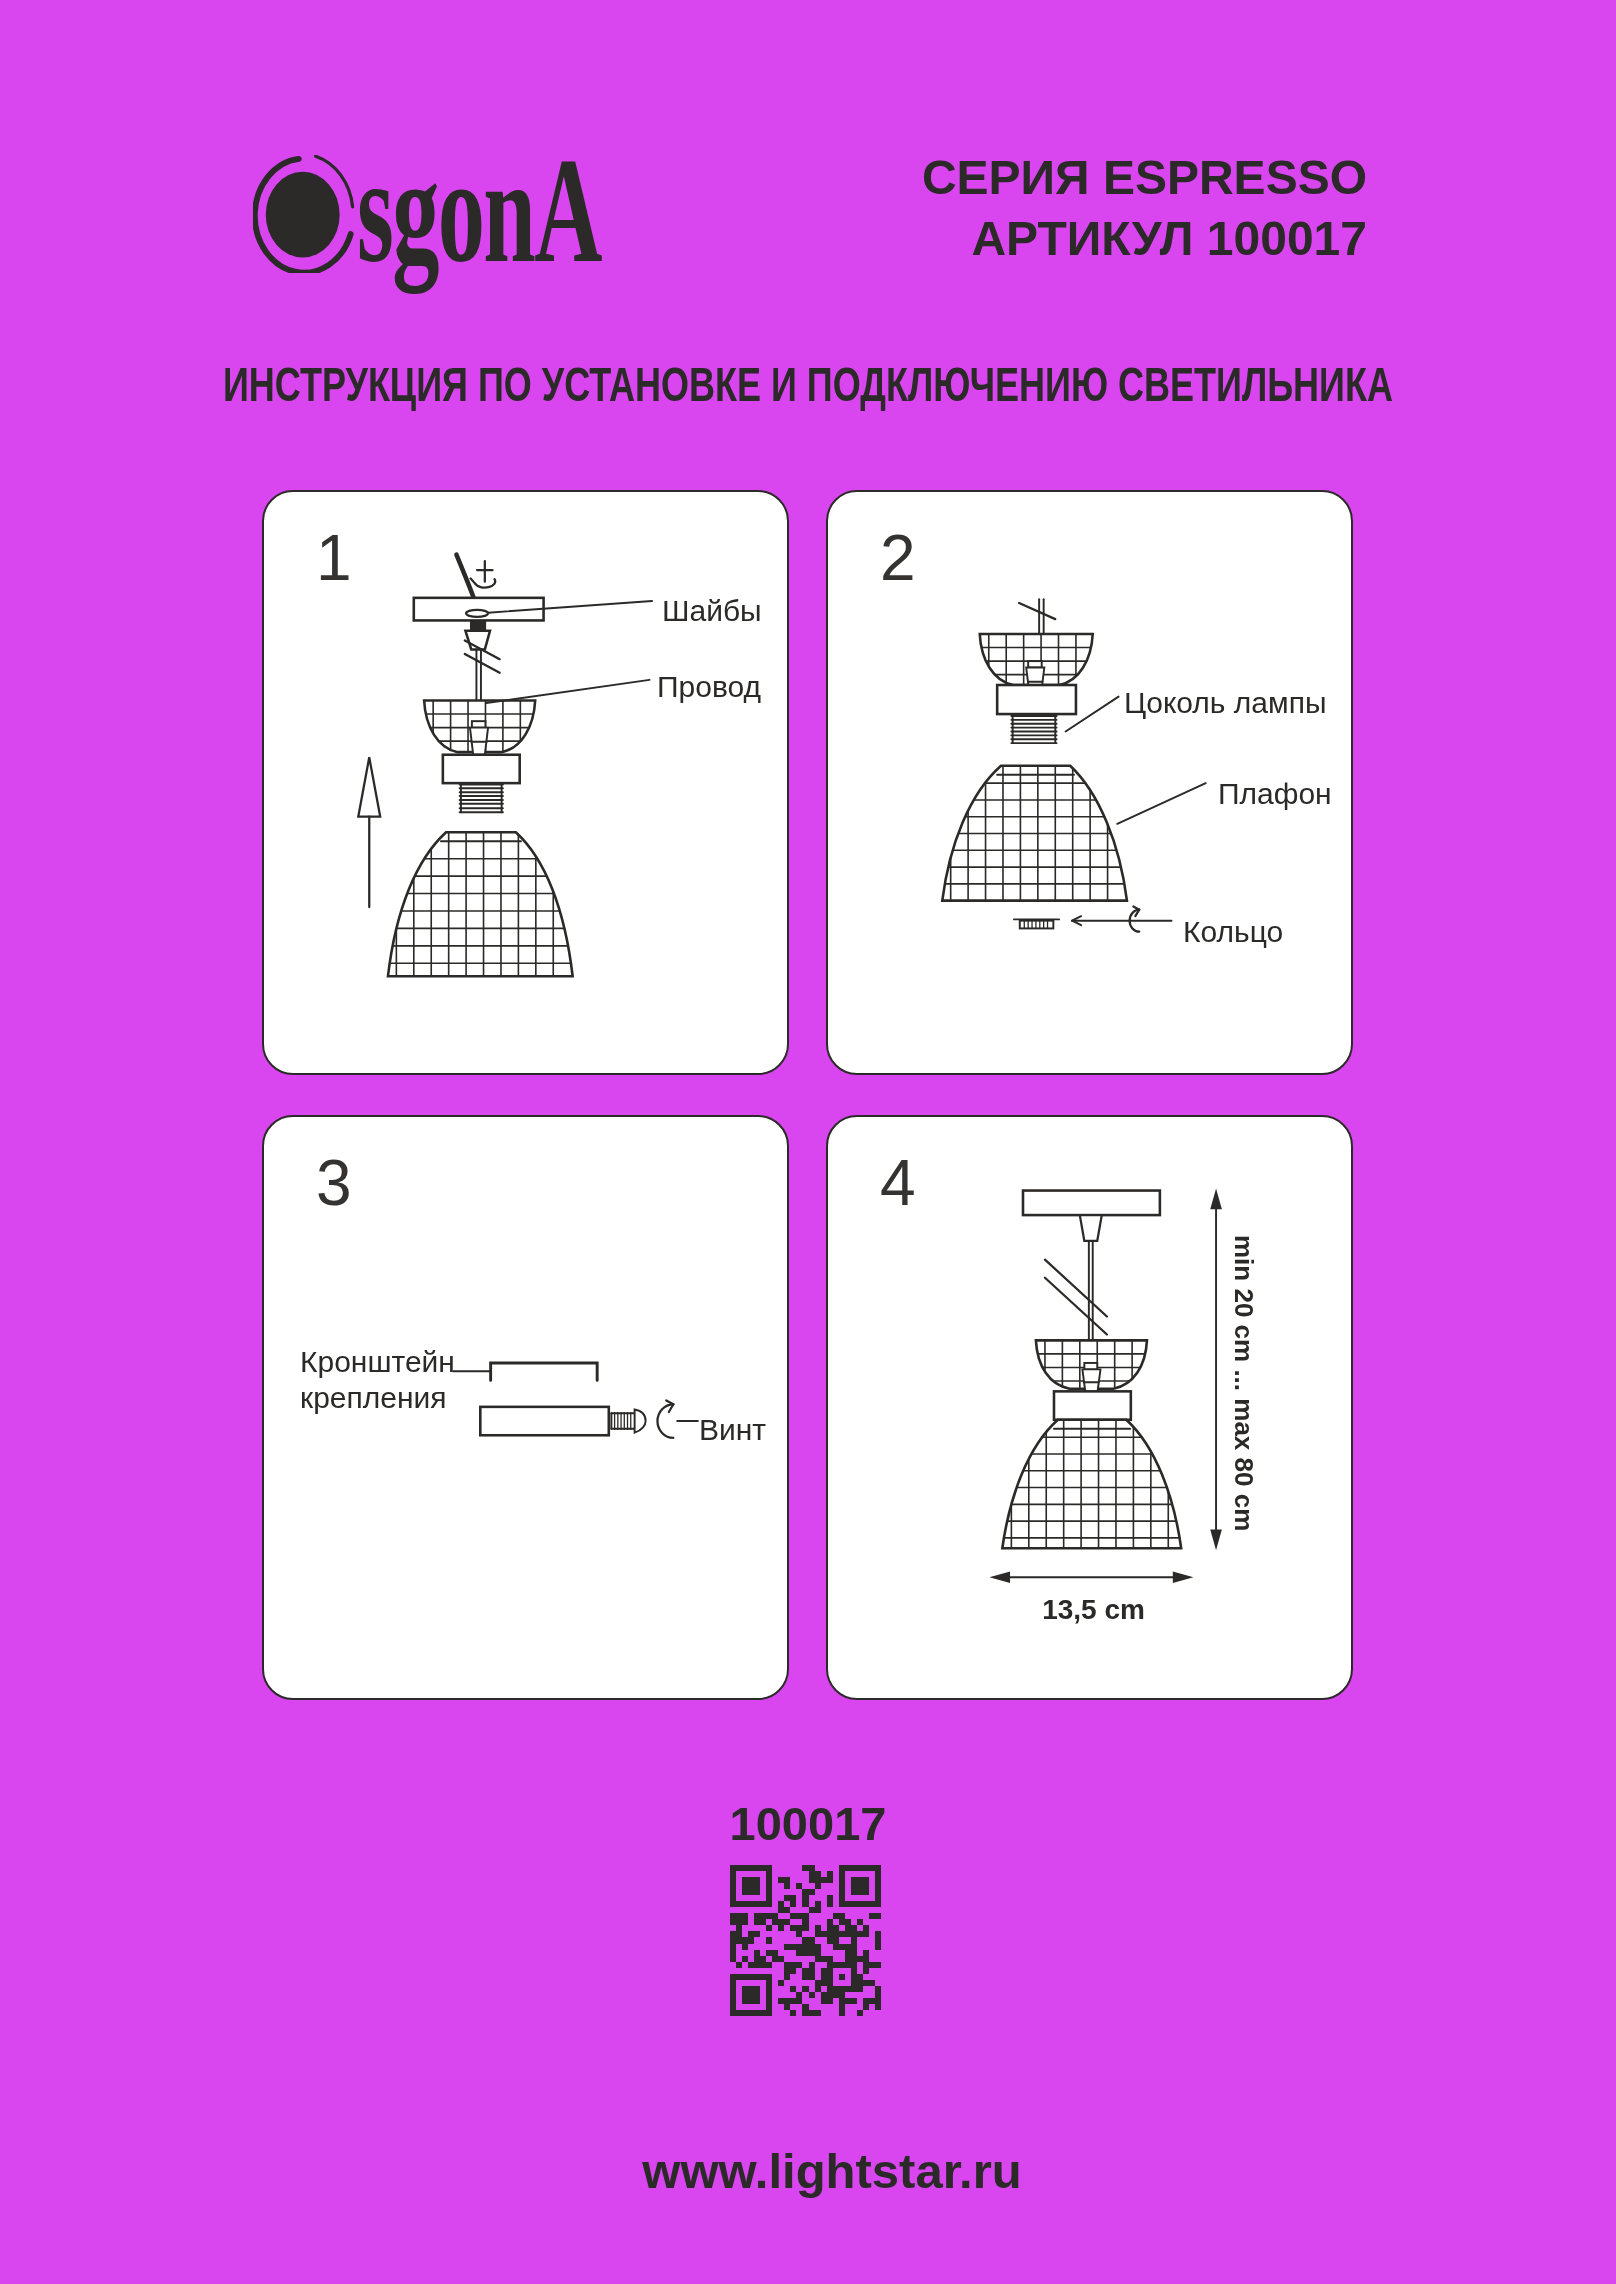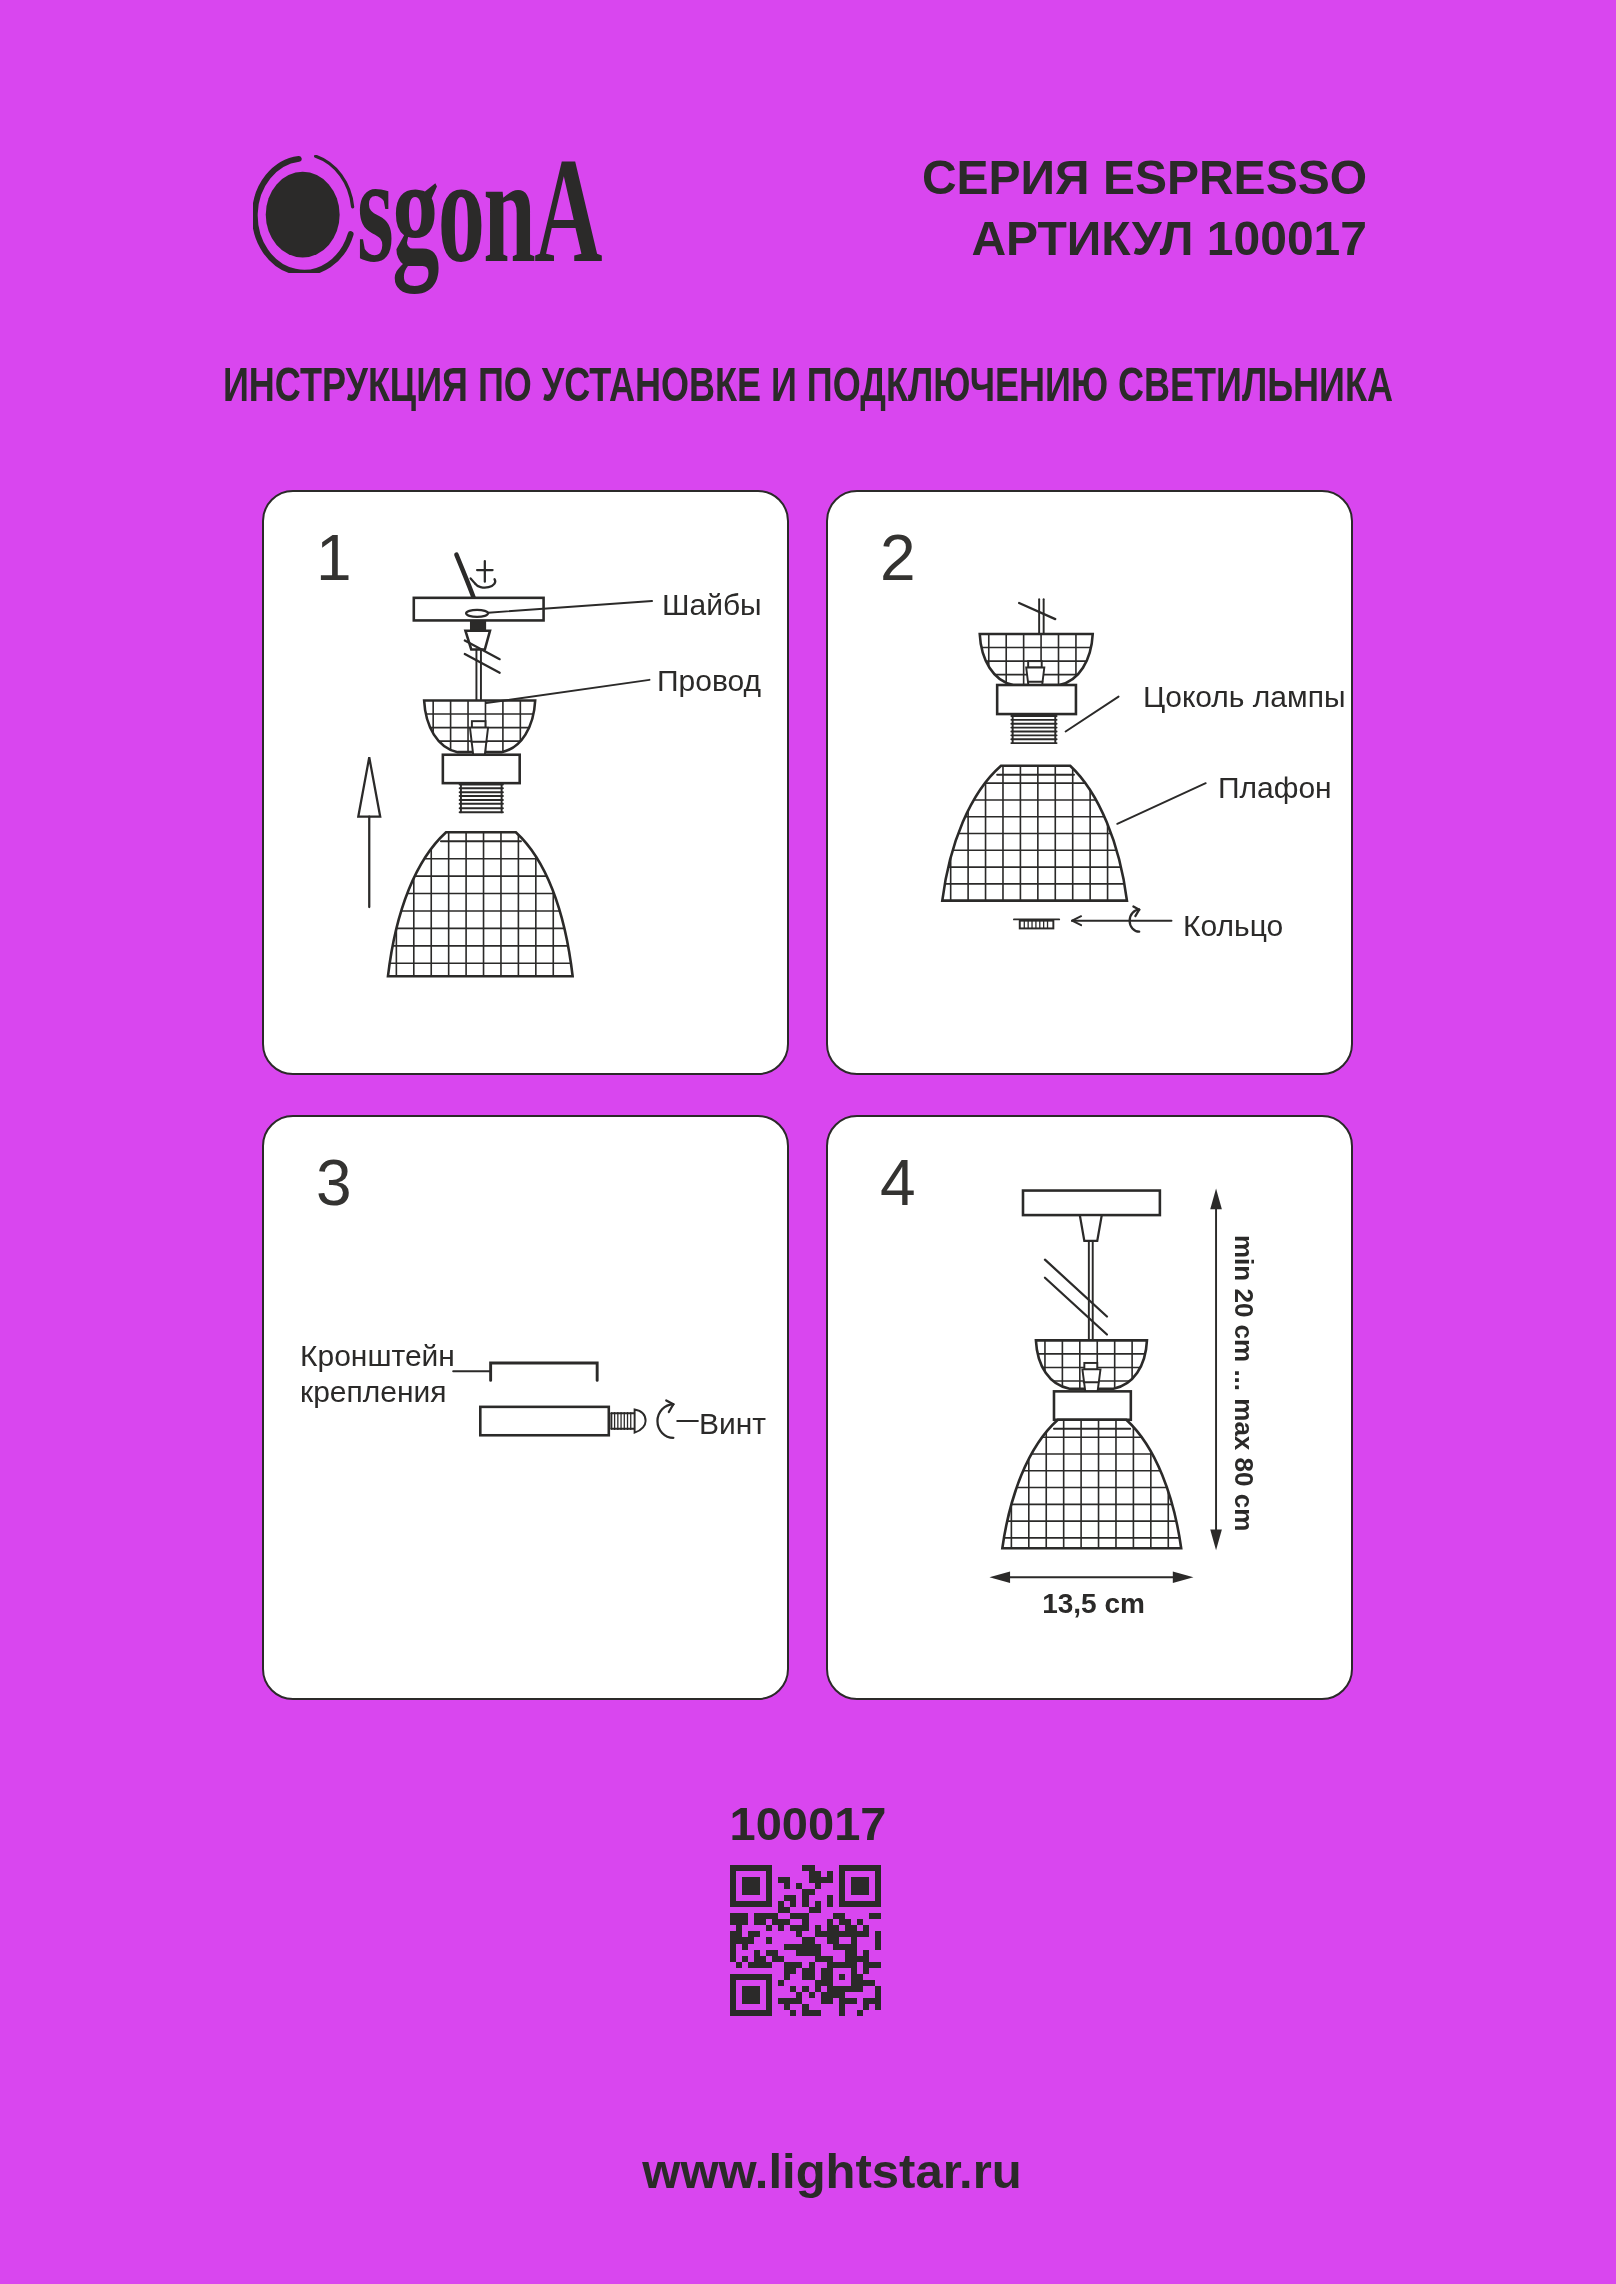--- a/index.html
+++ b/index.html
@@ -14,21 +14,21 @@
     font-weight:bold; font-size:150px; line-height:1; letter-spacing:-2.6px;
     transform:scaleX(0.63); transform-origin:0 0; white-space:nowrap;
   }
   .header-right{position:absolute; right:249px; top:147px; text-align:right; font-weight:bold; font-size:48px; line-height:61px; white-space:nowrap;}
   .title-row{position:absolute; left:0; top:357px; width:1616px; text-align:center;}
   .title-row span{display:inline-block; font-weight:bold; font-size:48px; white-space:nowrap; transform:scaleX(0.75); transform-origin:center;}
   
   .panel{position:absolute; width:527px; height:585px; border:2px solid #2b2a29; border-radius:31px; box-sizing:border-box; background:#fff;}
   .panel .diagram{position:absolute; left:0; top:0; width:523px; height:581px;}
   .step-number{position:absolute; left:52px; top:34px; font-size:64px; font-weight:400; color:#343331; line-height:1;}
-  .plabel{position:absolute; font-size:30px; line-height:34px; white-space:nowrap; color:#2b2a29;}
+  .plabel{position:absolute; font-size:30px; line-height:34px; white-space:nowrap; color:#2b2a29;margin-top:6px;}
   .plabel.two-line{text-align:center; white-space:normal;}
   .plabel.bold{font-weight:bold;}
   .vlabel{position:absolute; transform:rotate(90deg); transform-origin:0 0; white-space:nowrap; font-weight:bold; font-size:26px; color:#2b2a29;}
   
   .footer-article{position:absolute; left:0; top:1796px; width:1616px; text-align:center; font-weight:bold; font-size:47px;}
   .qr{position:absolute; left:730px; top:1865px; width:151px; height:151px;}
   .website{position:absolute; left:0; top:2143px; width:1616px; text-align:center; font-weight:bold; font-size:49px;padding-left:24px;}
   svg line, svg path, svg rect, svg ellipse{vector-effect:none;}
 </style>
 </head>
@@ -222,21 +222,21 @@
         <g stroke-width="3.5">
           <path d="M482,646 A14,16 0 1 0 482,680"></path>
           <line x1="482" y1="646" x2="473" y2="641"></line>
           <line x1="482" y1="646" x2="476" y2="656"></line>
         </g>
         <line x1="368" y1="370" x2="450" y2="316" stroke-width="3"></line>
         <line x1="448" y1="513" x2="585" y2="450" stroke-width="3"></line>
       </g>
     </svg>
     <div class="step-number">2</div>
-    <div class="plabel" style="left:315px;top:188px">Цоколь лампы</div>
+    <div class="plabel" style="left:296px;top:188px">Цоколь лампы</div>
     <div class="plabel" style="left:390px;top:279px">Плафон</div>
     <div class="plabel" style="left:355px;top:417px">Кольцо</div>
   </section>
 
   <section class="panel" style="left:262px;top:1115px">
     <svg class="diagram" viewBox="0 0 810 898">
       <g stroke="#2b2a29" fill="none" stroke-width="4" stroke-linecap="round">
         <path d="M351,407 L351,380 L516,380 L516,407" stroke-width="4.5"></path>
         <line x1="293" y1="393" x2="351" y2="393" stroke-width="3"></line>
         <rect x="335" y="448" width="199" height="44" fill="#ffffff"></rect>

